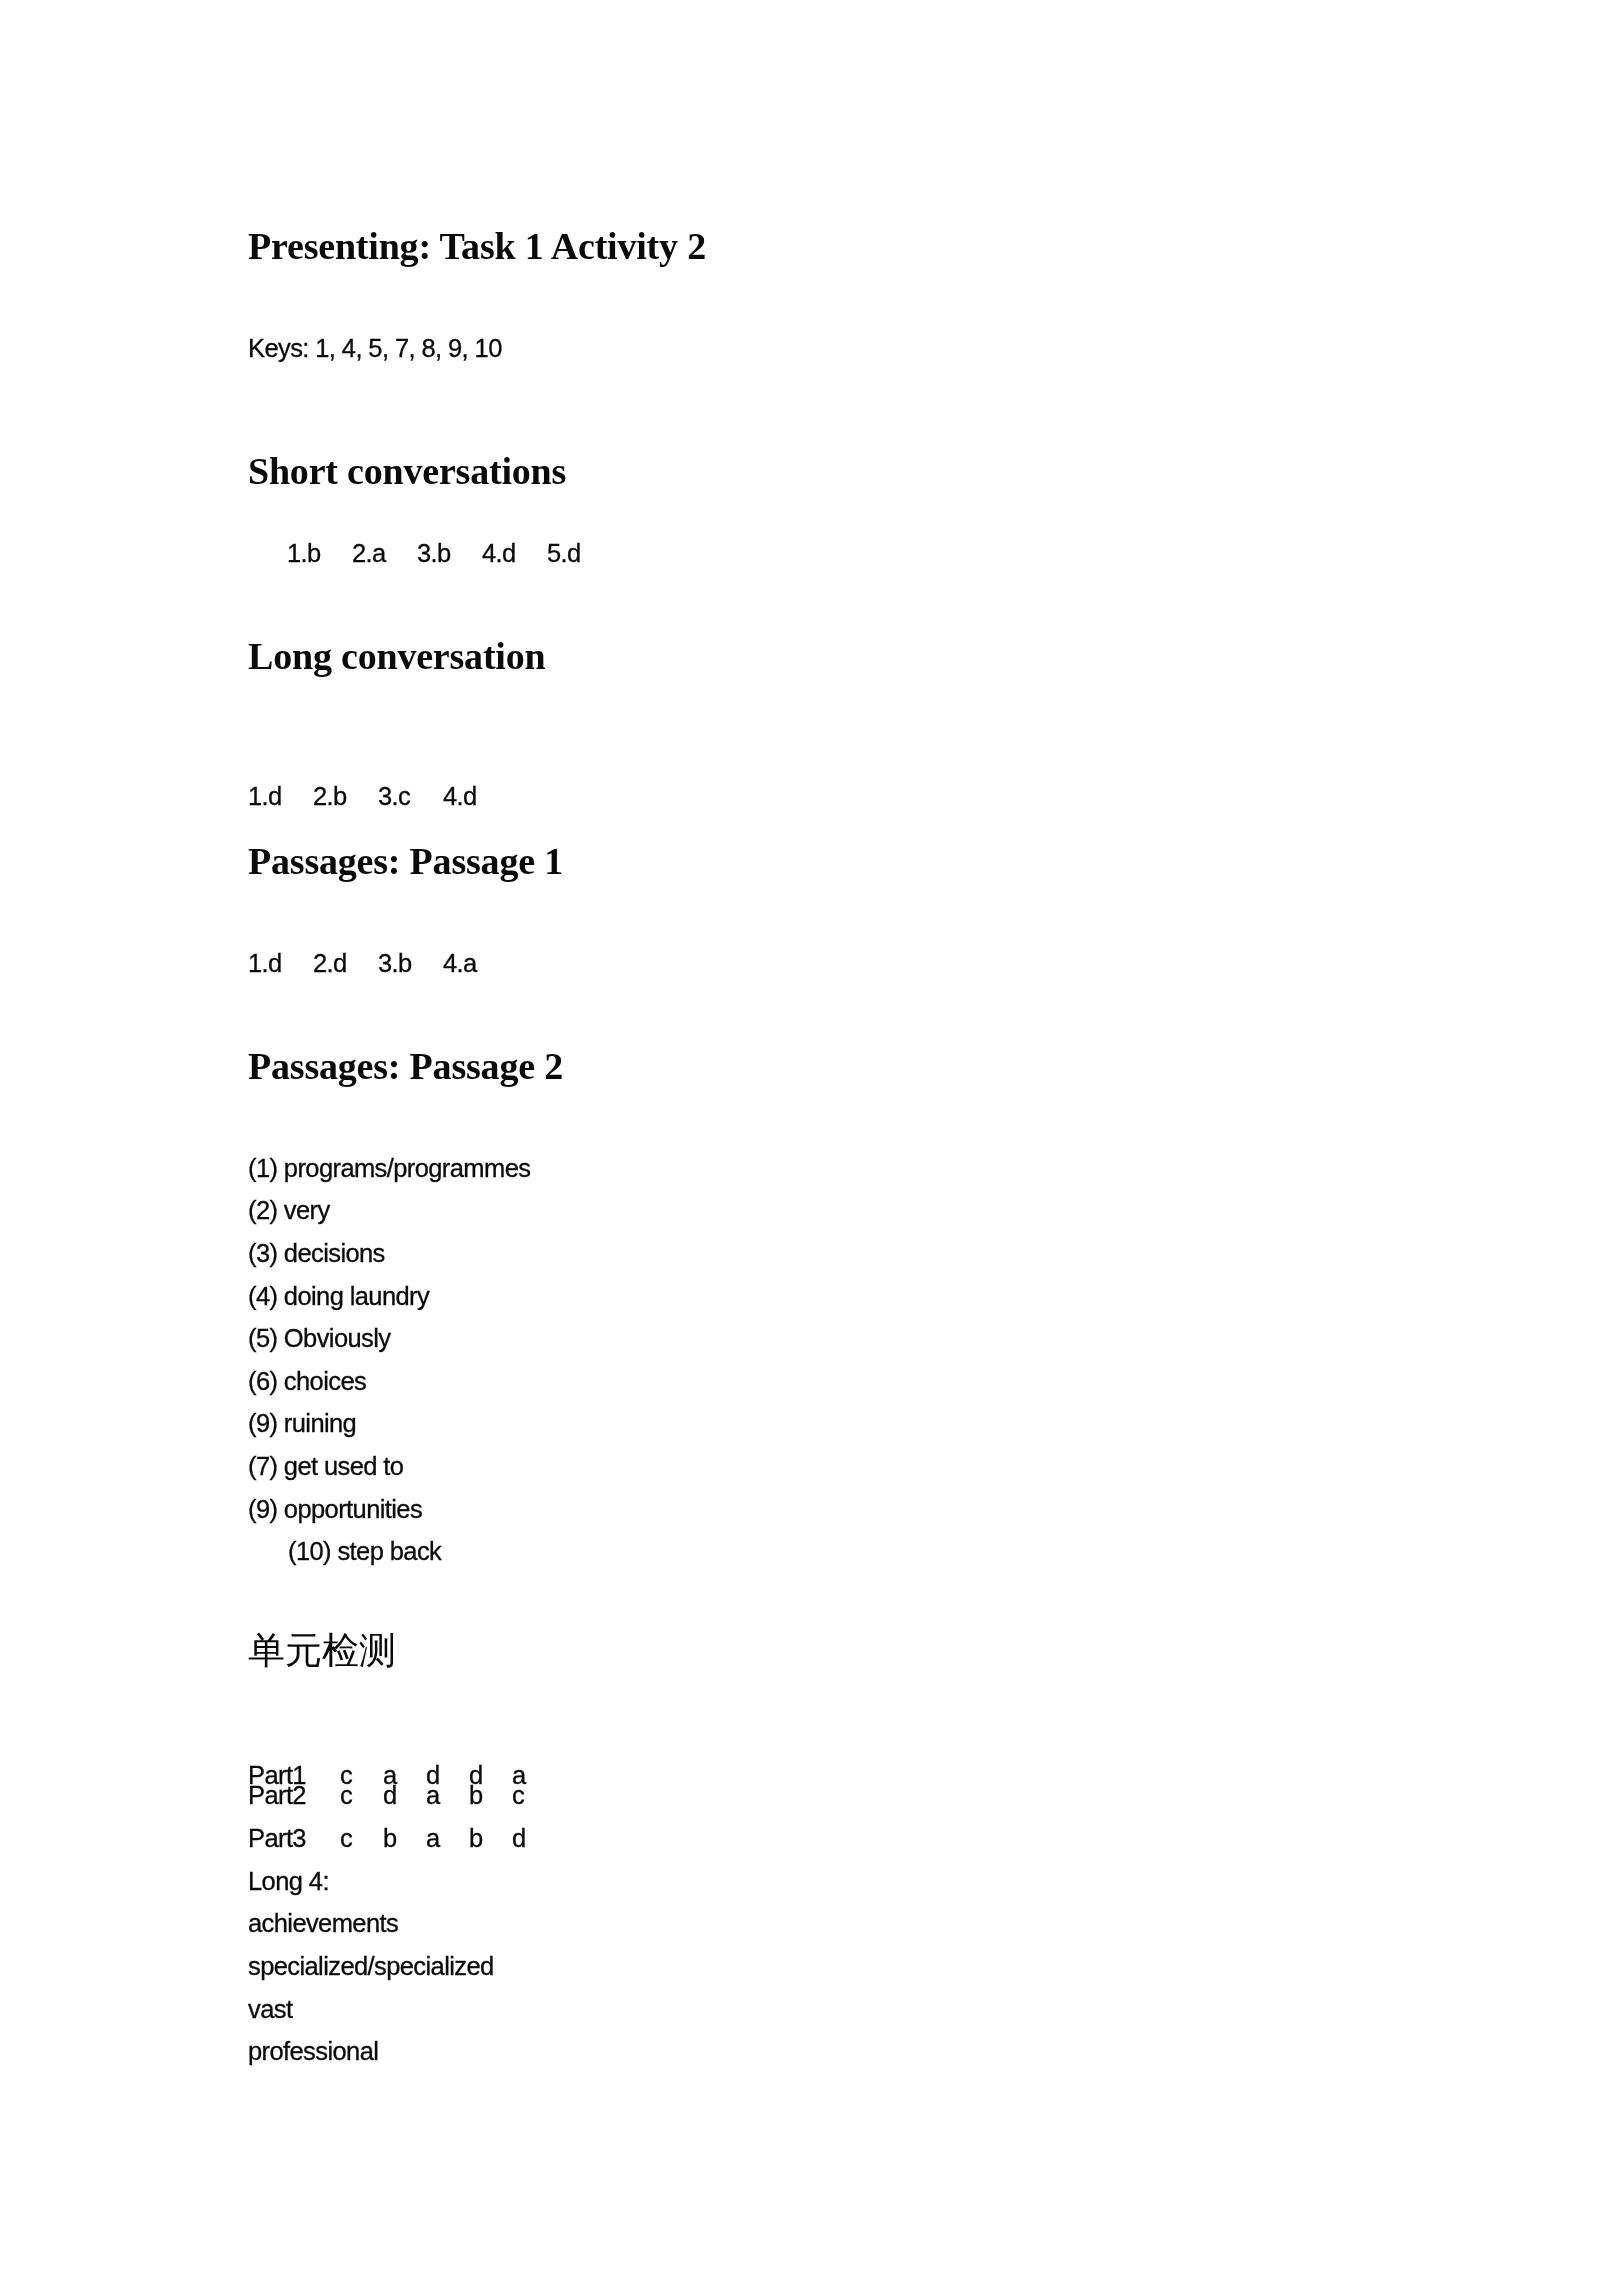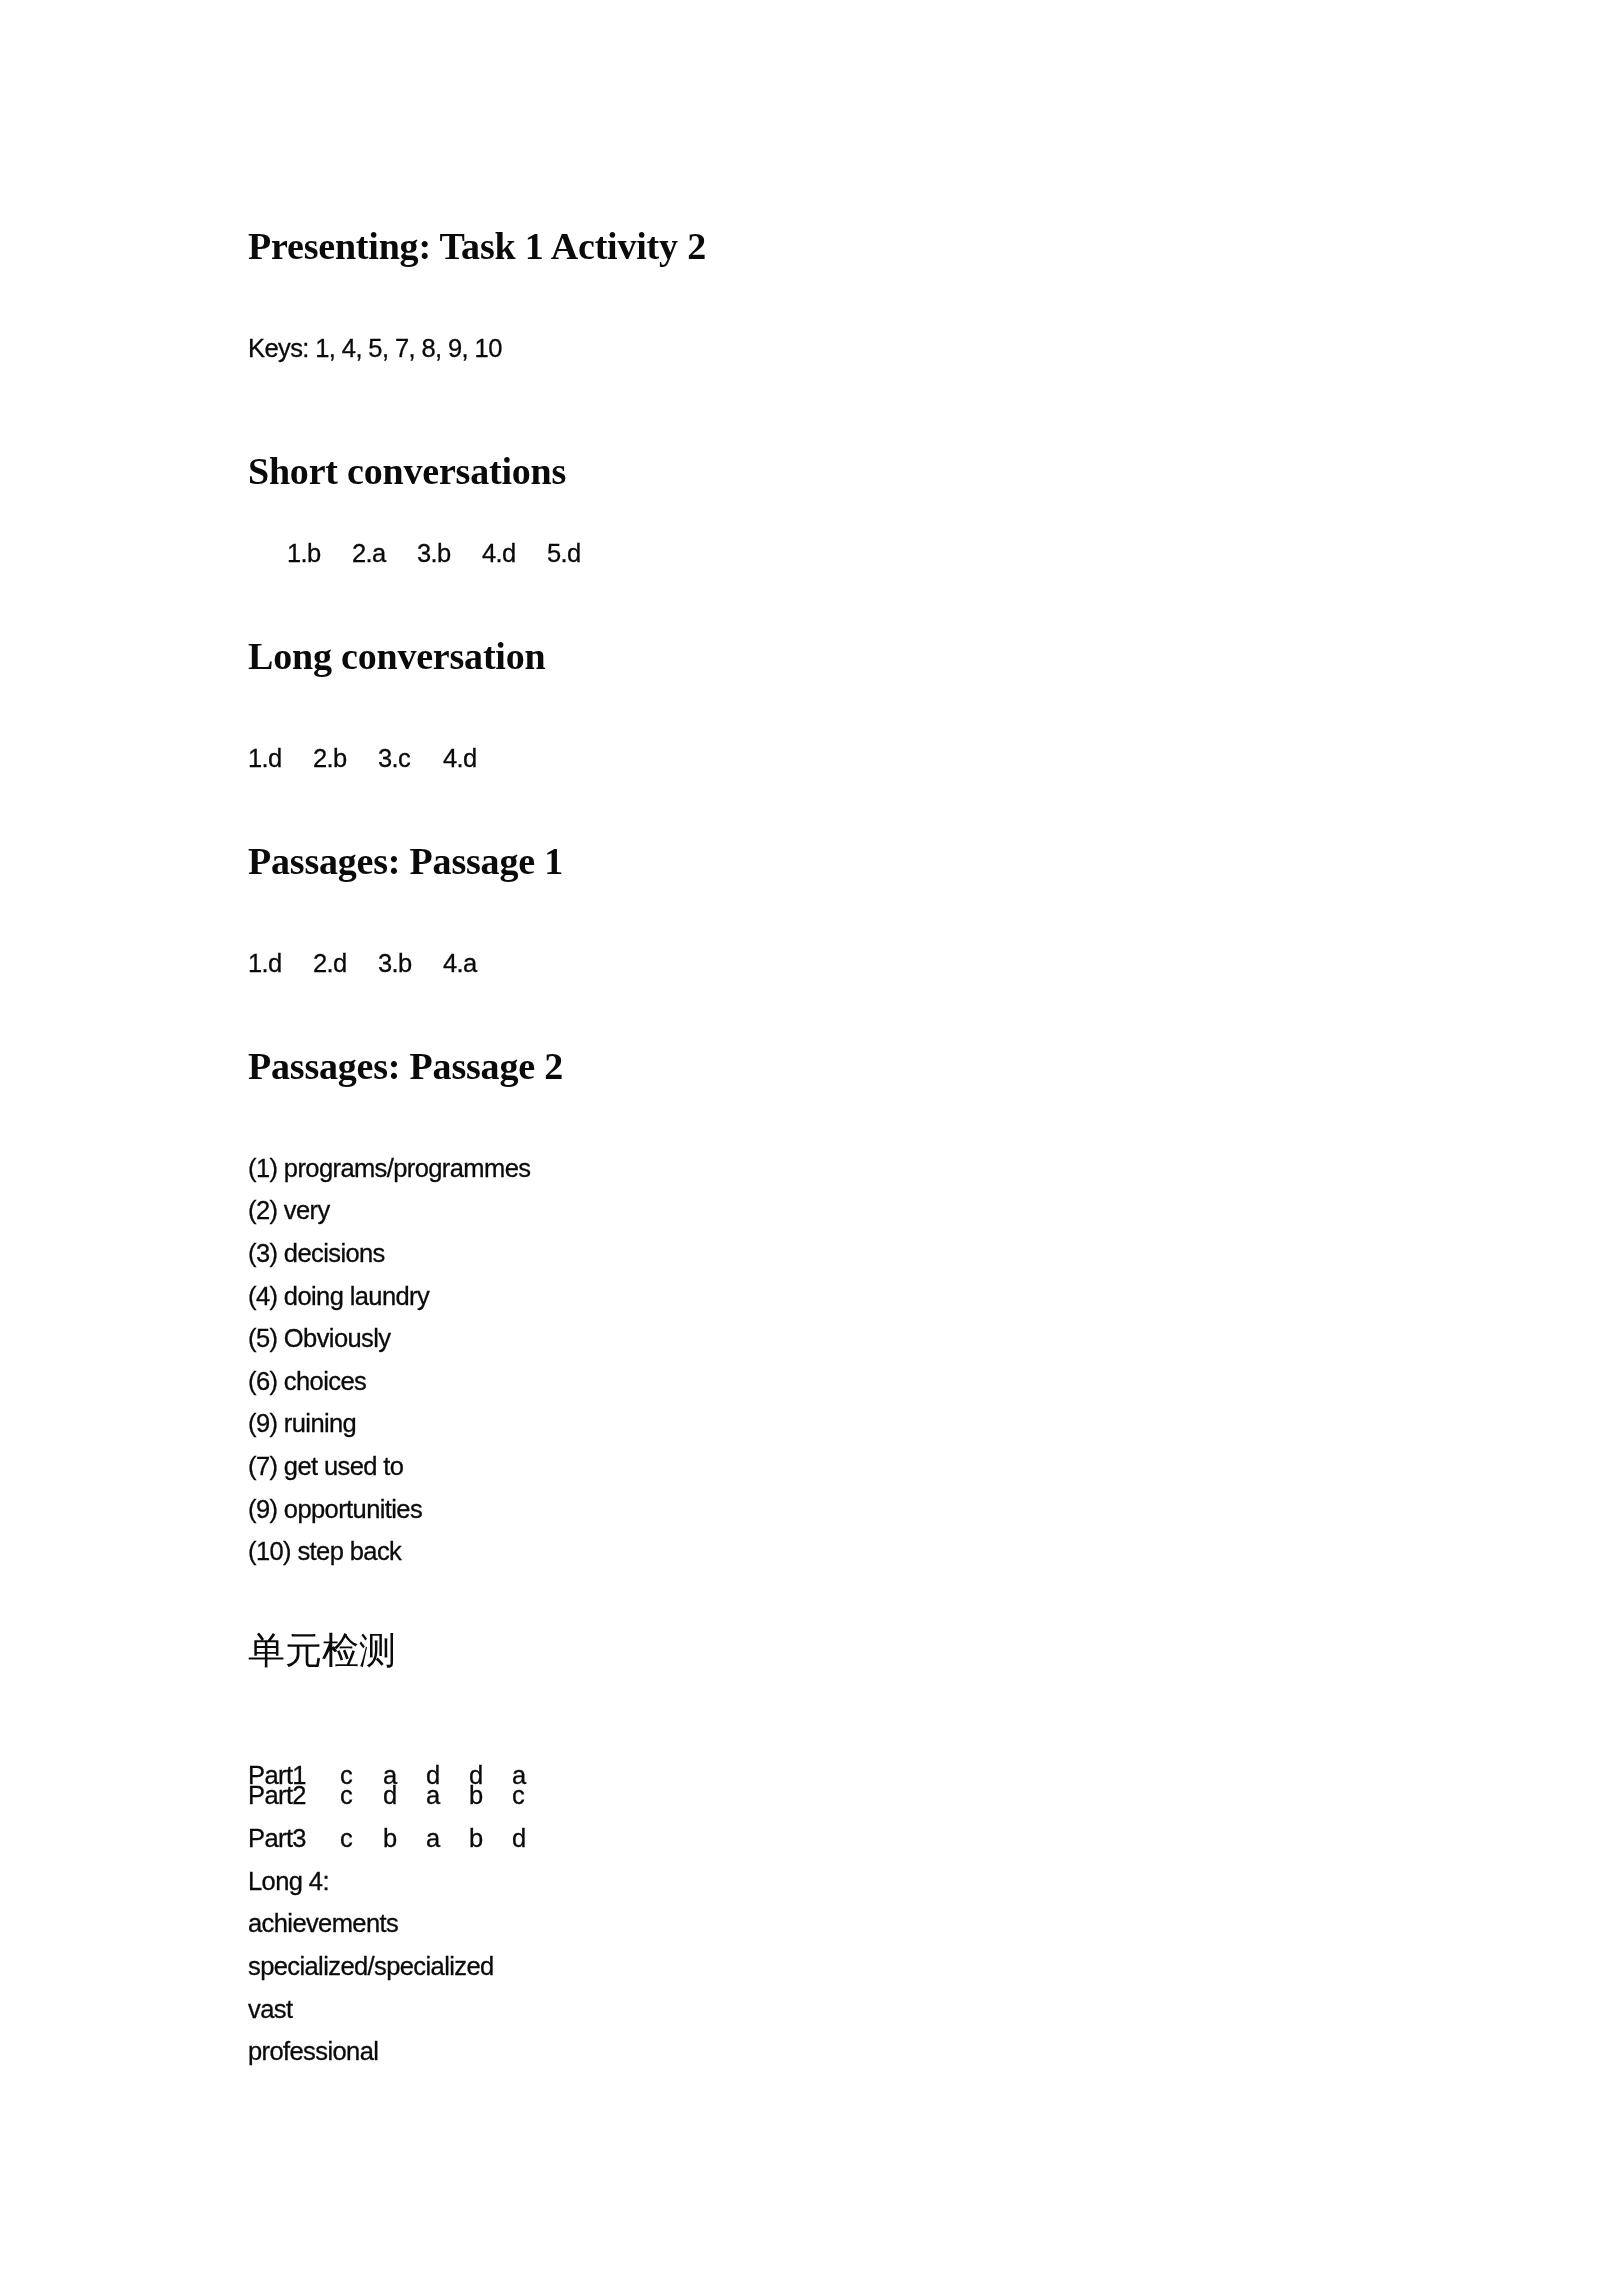--- a/index.html
+++ b/index.html
@@ -35,40 +35,40 @@
 
   <div class="h" style="top:227px;">Presenting: Task 1 Activity 2</div>
   <div class="t" style="top:336px;">Keys: 1, 4, 5, 7, 8, 9, 10</div>
 
   <div class="h" style="top:452px;">Short conversations</div>
   <div class="t" style="top:541px;margin-left:39px;">
     <span class="ans">1.b</span><span class="ans">2.a</span><span class="ans">3.b</span><span class="ans">4.d</span><span class="ans last">5.d</span>
   </div>
 
   <div class="h" style="top:637px;">Long conversation</div>
-  <div class="t" style="top:746px;">
+  <div class="t" style="top:784px;">
     <span class="ans">1.d</span><span class="ans">2.b</span><span class="ans">3.c</span><span class="ans last">4.d</span>
   </div>
 
   <div class="h" style="top:842px;">Passages: Passage 1</div>
   <div class="t" style="top:951px;">
     <span class="ans">1.d</span><span class="ans">2.d</span><span class="ans">3.b</span><span class="ans last">4.a</span>
   </div>
 
   <div class="h" style="top:1047px;">Passages: Passage 2</div>
   <div class="t" style="top:1156px;">(1) programs/programmes</div>
   <div class="t" style="top:1198px;">(2) very</div>
   <div class="t" style="top:1241px;">(3) decisions</div>
   <div class="t" style="top:1284px;">(4) doing laundry</div>
   <div class="t" style="top:1326px;">(5) Obviously</div>
   <div class="t" style="top:1369px;">(6) choices</div>
   <div class="t" style="top:1411px;">(9) ruining</div>
   <div class="t" style="top:1454px;">(7) get used to</div>
   <div class="t" style="top:1497px;">(9) opportunities</div>
-  <div class="t" style="top:1539px;">(10) step back</div>
+  <div class="t" style="top:1539px;margin-left:40px;">(10) step back</div>
 
   <div class="h-cn" style="top:1632px;">单元检测</div>
 
   <div class="t" style="top:1741px;margin-top:22px;">
     <span class="part-label">Part1</span><span class="part-letter">c</span><span class="part-letter">a</span><span class="part-letter">d</span><span class="part-letter">d</span><span class="part-letter">a</span>
   </div>
   <div class="t" style="top:1783px;">
     <span class="part-label">Part2</span><span class="part-letter">c</span><span class="part-letter">d</span><span class="part-letter">a</span><span class="part-letter">b</span><span class="part-letter">c</span>
   </div>
   <div class="t" style="top:1826px;">

